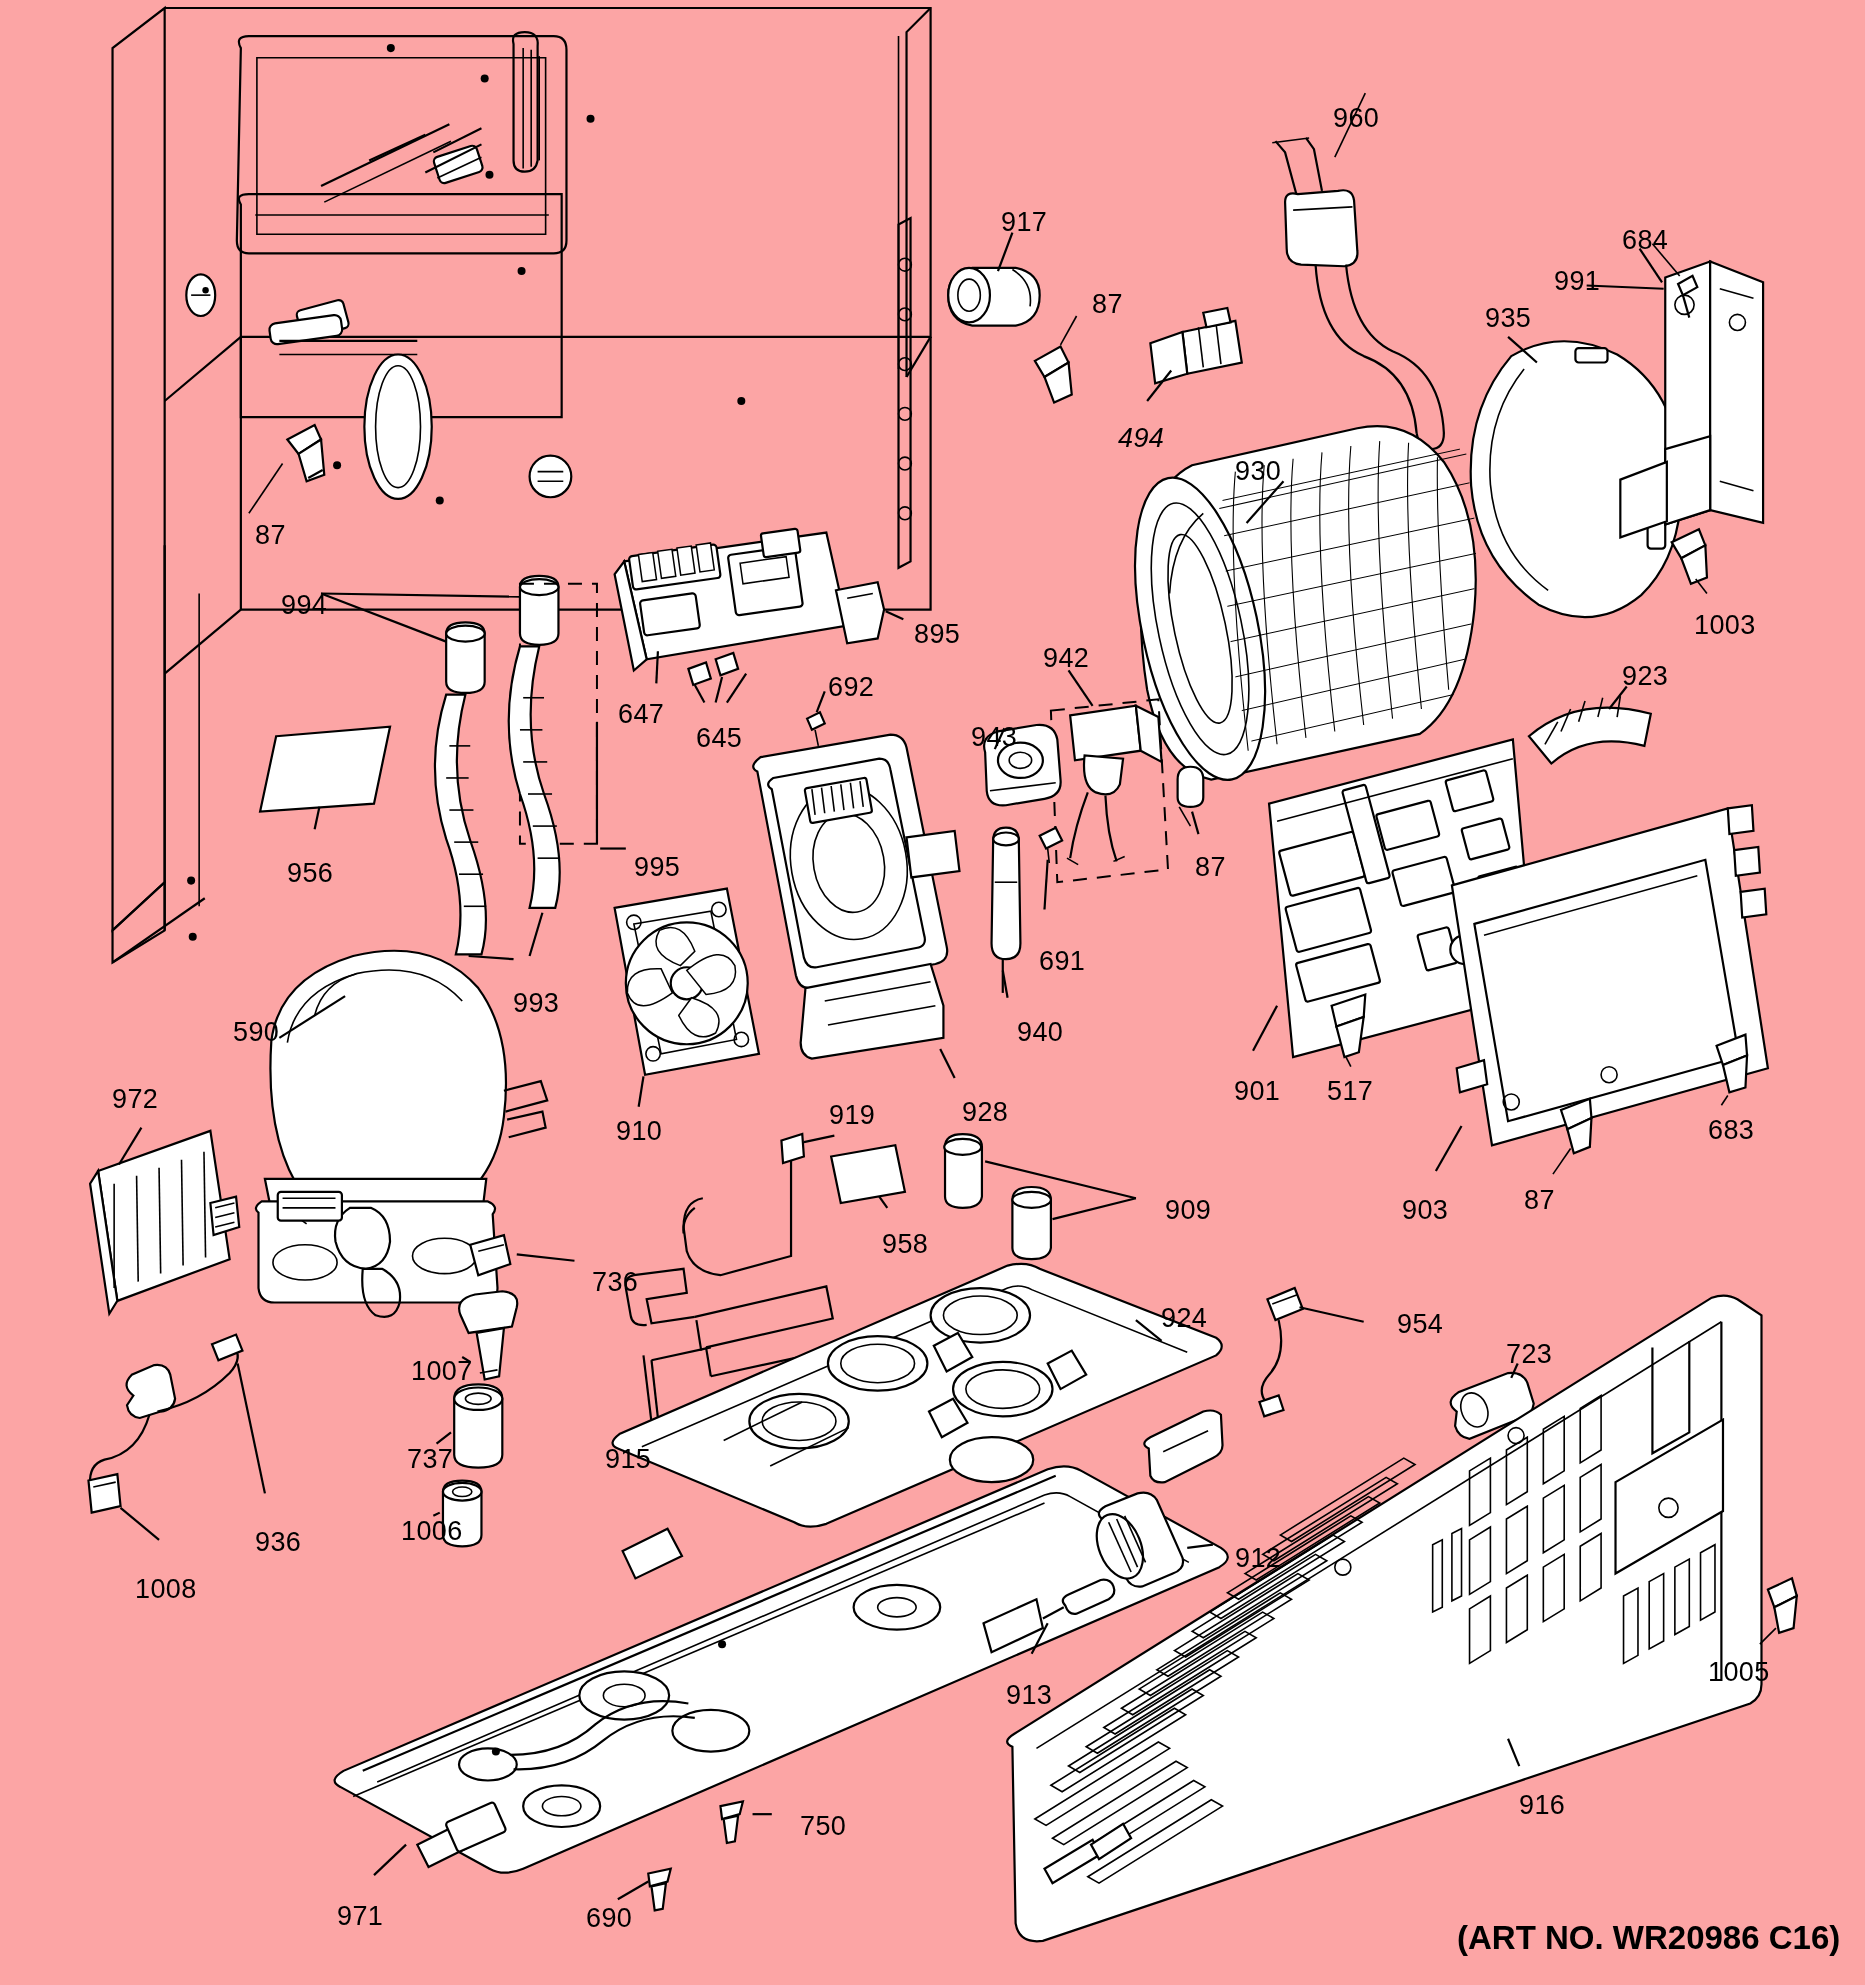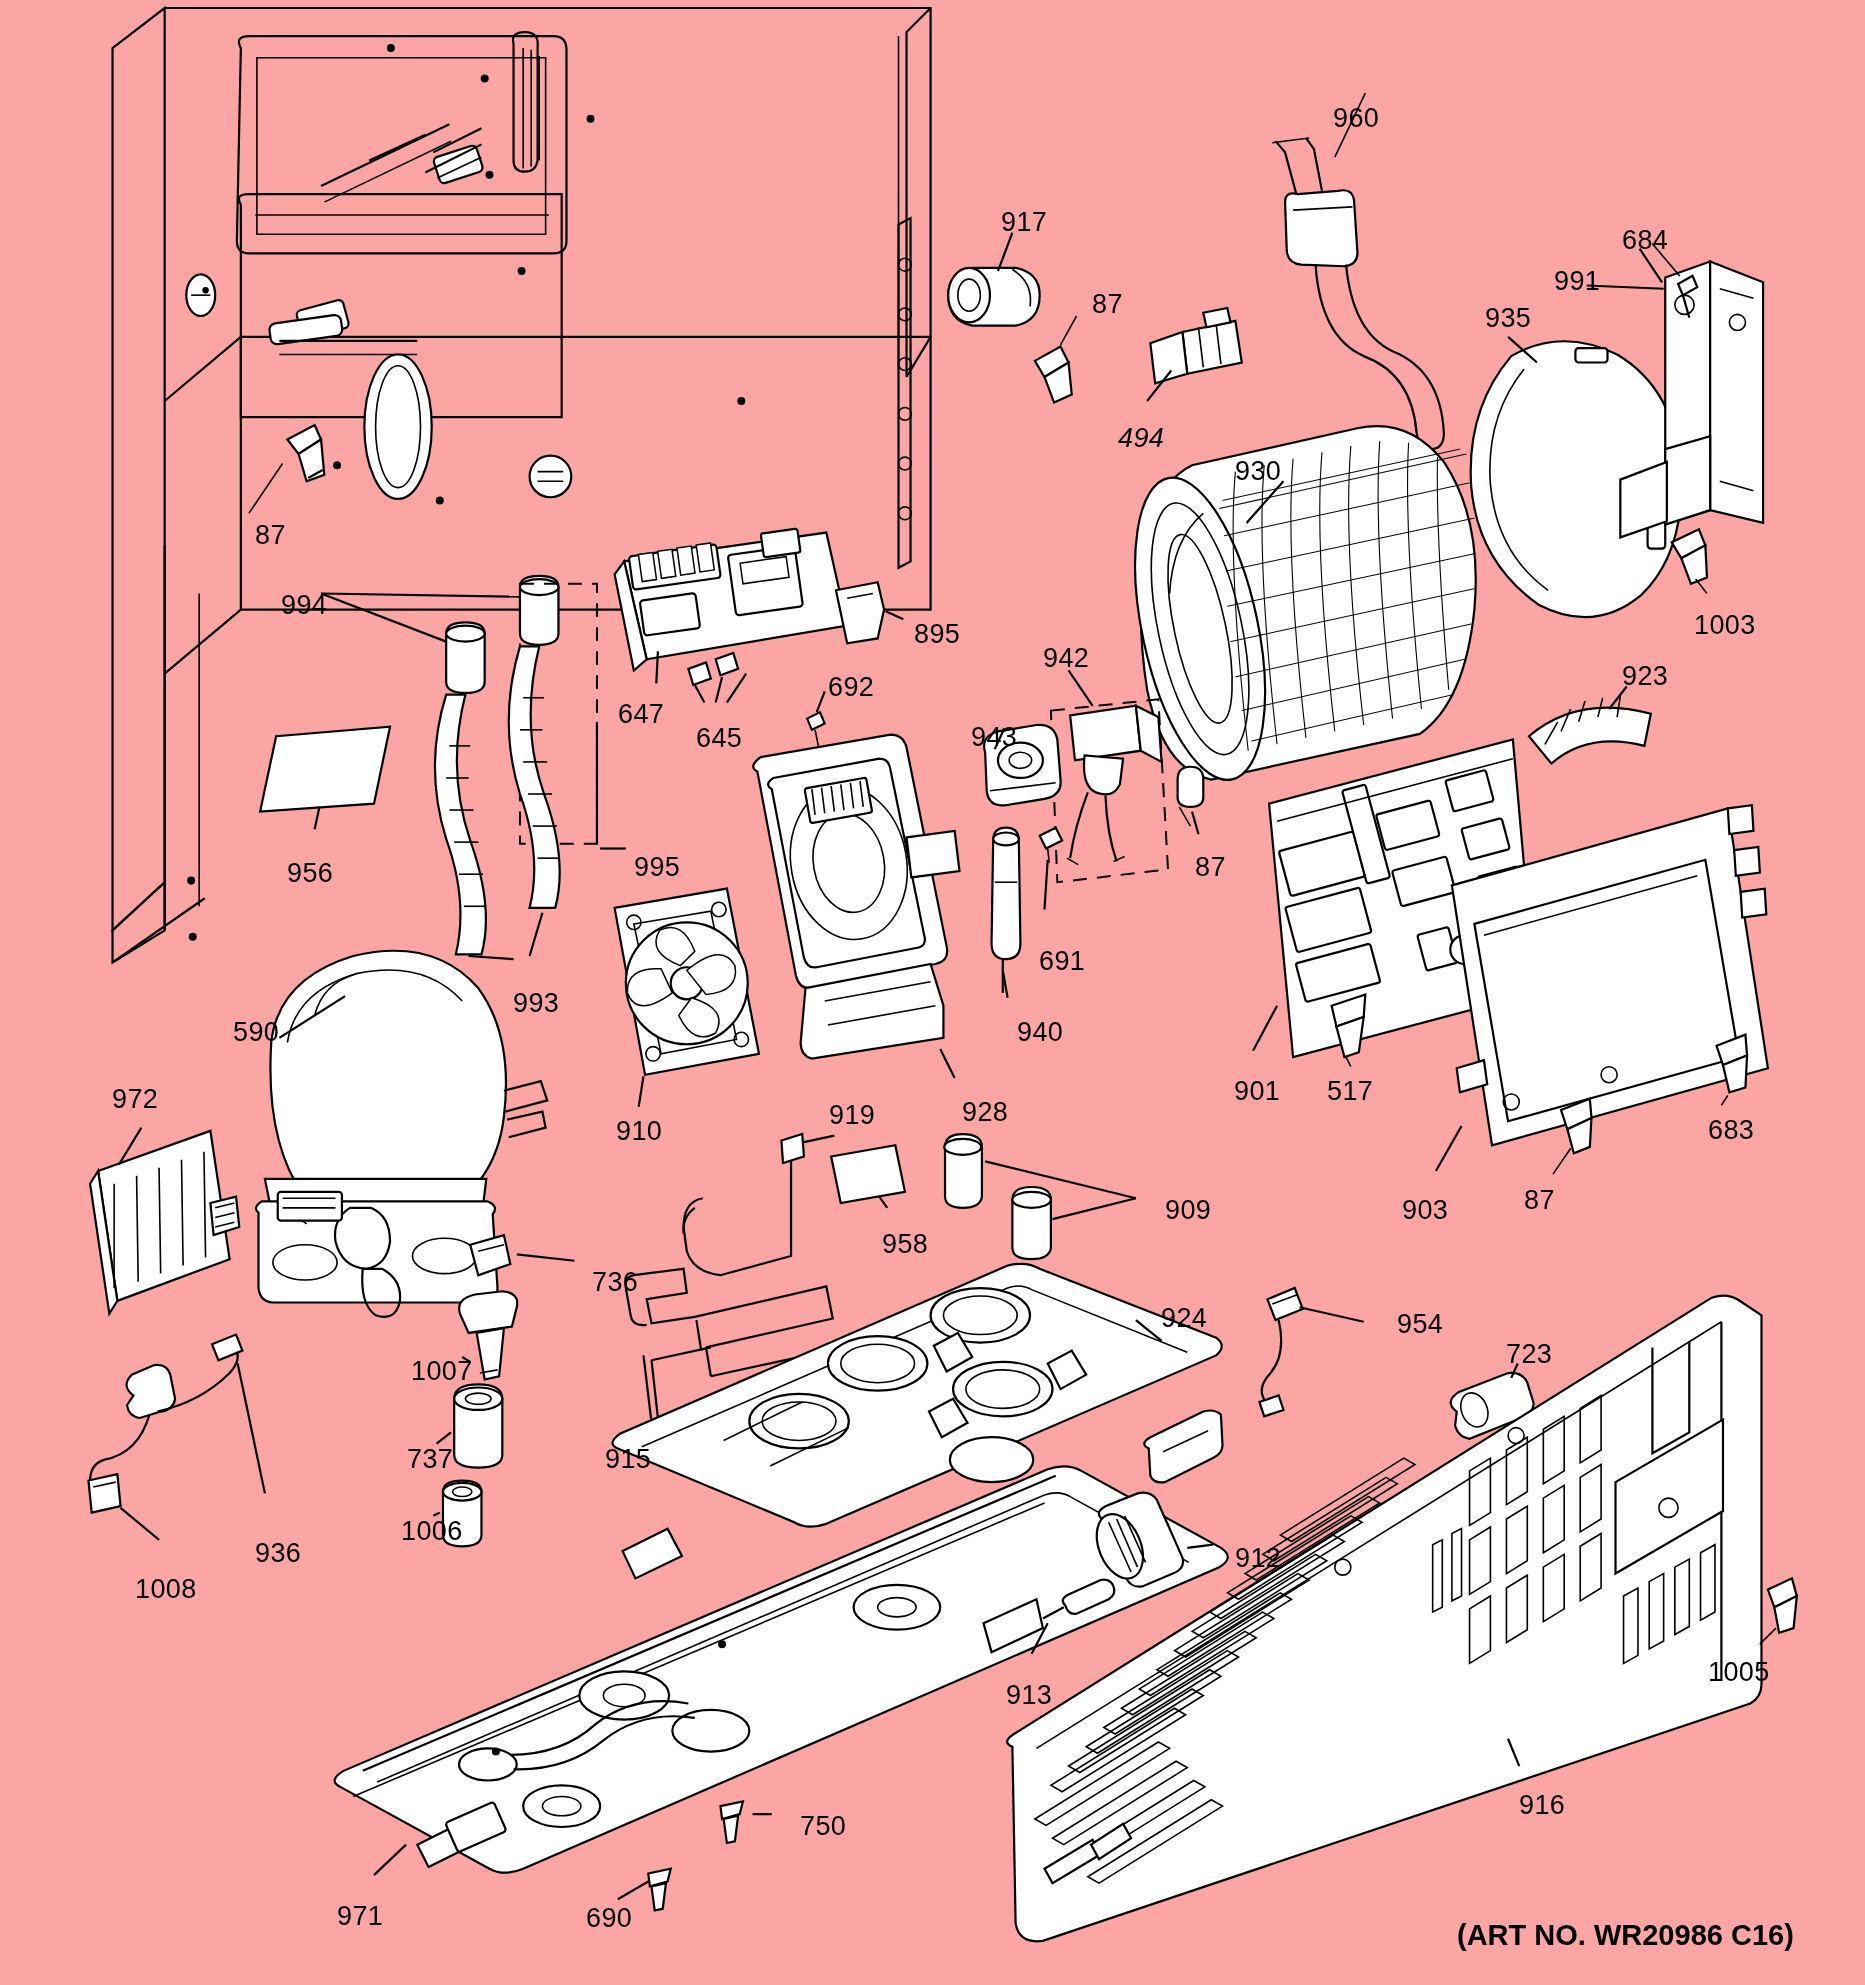--- a/index.html
+++ b/index.html
@@ -27,21 +27,21 @@
     position: absolute;
     font-family: "Liberation Sans", sans-serif;
     font-size: 27px;
     color: #000000;
     white-space: nowrap;
     letter-spacing: 0.4px;
   }
   .artno {
     position: absolute;
     font-family: "Liberation Sans", sans-serif;
-    font-size: 29px;
+    font-size: 33px;
     font-weight: bold;
     color: #000000;
     white-space: nowrap;
   }
   svg.ink {
     position: absolute;
     left: 0; top: 0;
     width: 1866px;
     height: 1985px;
     pointer-events: none;
@@ -725,21 +725,21 @@
       <div class="callout" style="left: 112px; top: 1084px;">972</div>
       <div class="callout" style="left: 882px; top: 1229px;">958</div>
       <div class="callout" style="left: 592px; top: 1267px;">736</div>
       <div class="callout" style="left: 1397px; top: 1309px;">954</div>
       <div class="callout" style="left: 1506px; top: 1339px;">723</div>
       <div class="callout" style="left: 1161px; top: 1303px;">924</div>
       <div class="callout" style="left: 411px; top: 1356px;">1007</div>
       <div class="callout" style="left: 407px; top: 1444px;">737</div>
       <div class="callout" style="left: 605px; top: 1444px;">915</div>
       <div class="callout" style="left: 401px; top: 1516px;">1006</div>
-      <div class="callout" style="left: 255px; top: 1527px; margin-top: 11px;">936</div>
+      <div class="callout" style="left: 255px; top: 1527px;">936</div>
       <div class="callout" style="left: 135px; top: 1574px;">1008</div>
       <div class="callout" style="left: 1235px; top: 1543px;">912</div>
       <div class="callout" style="left: 1006px; top: 1680px;">913</div>
       <div class="callout" style="left: 1708px; top: 1657px;">1005</div>
       <div class="callout" style="left: 1519px; top: 1790px;">916</div>
       <div class="callout" style="left: 800px; top: 1811px;">750</div>
       <div class="callout" style="left: 337px; top: 1901px;">971</div>
       <div class="callout" style="left: 586px; top: 1903px;">690</div>
     </div>
 

